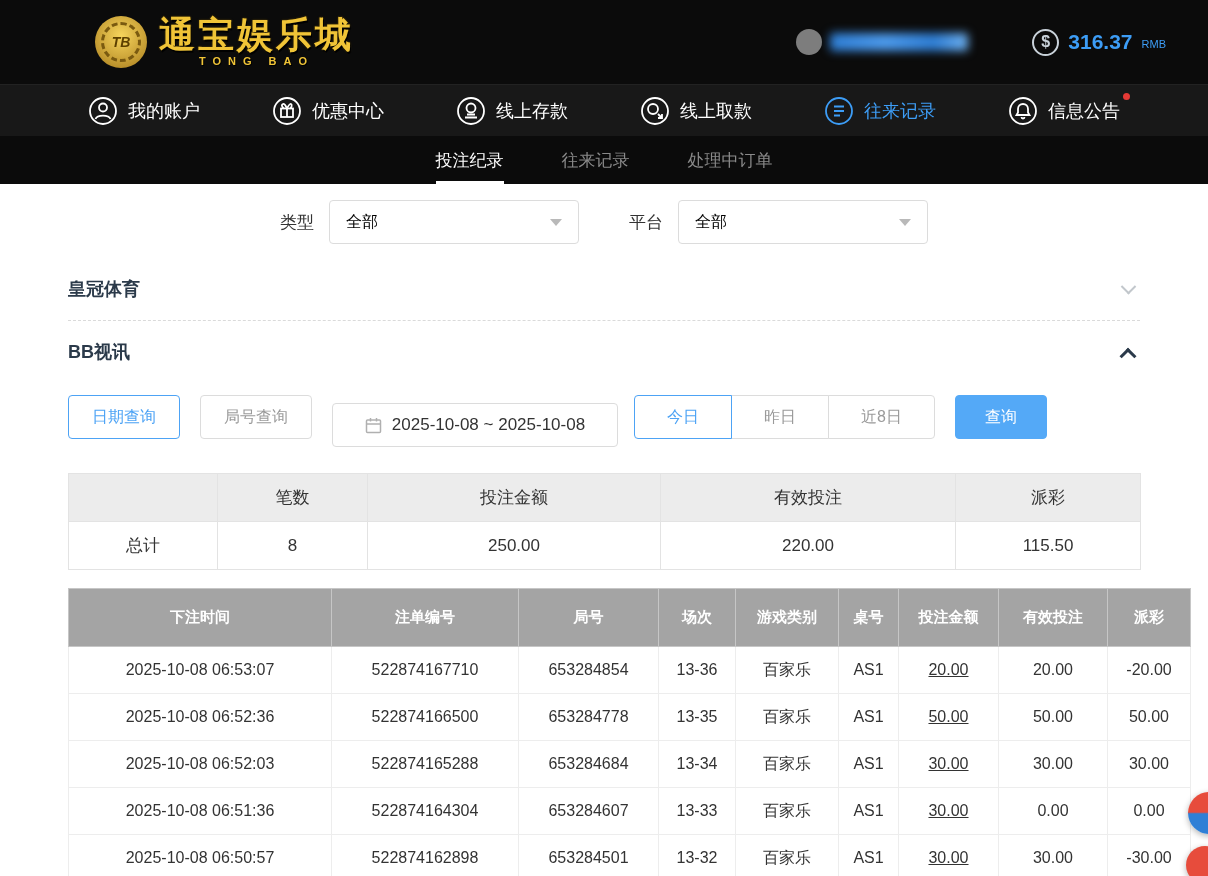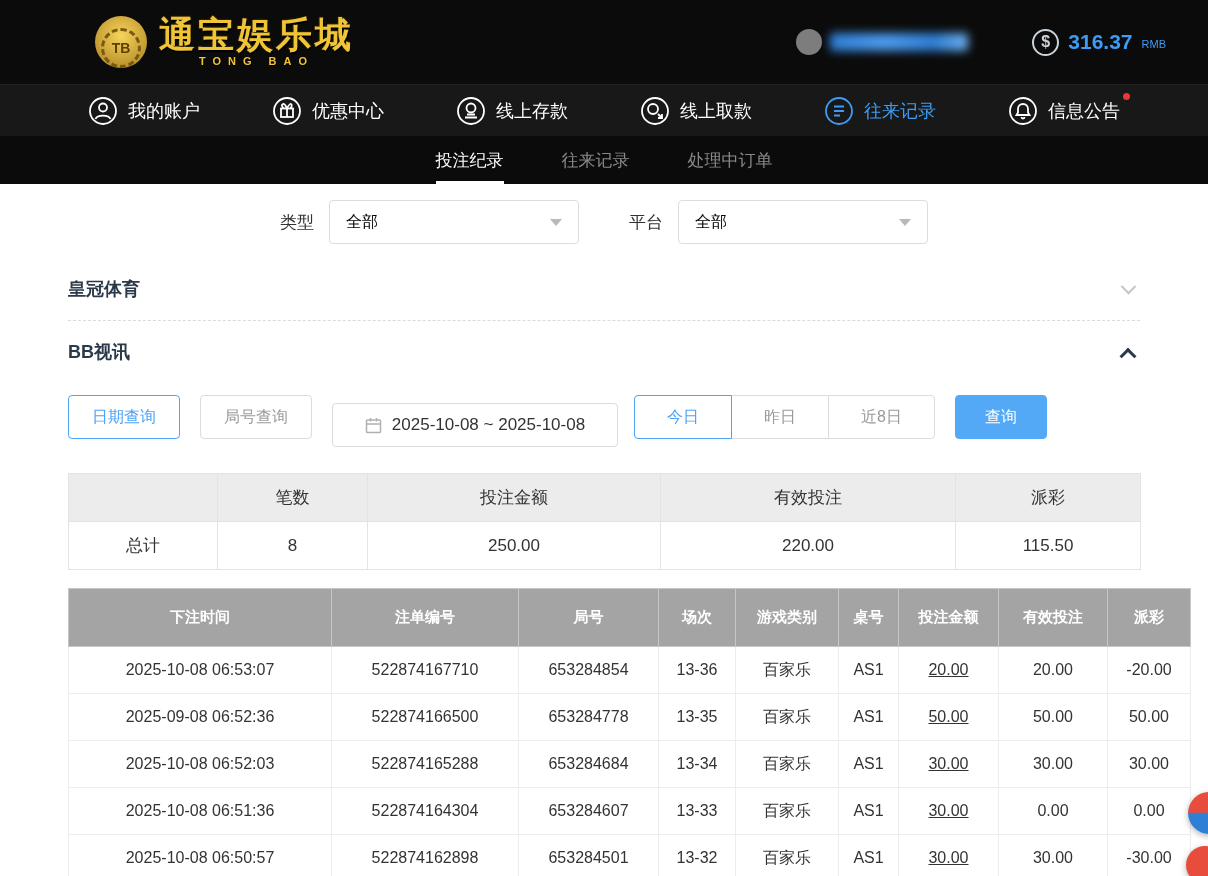--- a/index.html
+++ b/index.html
@@ -14,22 +14,22 @@
   
   .topbar {
     height:84px; background:#0b0b0b;
     display:flex; align-items:center;
     padding:0 42px 0 95px;
   }
   .logo { display:flex; align-items:center; gap:12px; cursor:pointer; }
   .chip {
     width:52px; height:52px; border-radius:50%;
     background:radial-gradient(circle at 50% 38%, #f6d45c, #a87c1c);
-    display:flex; align-items:flex-end; justify-content:center;
-    position:relative; flex:0 0 auto;
+    display:flex; align-items:center; justify-content:center;
+    position:relative; flex:0 0 auto;font-style:italic;
   }
   .chip-inner {
     width:40px; height:40px; border-radius:50%;
     border:3px dashed #7a5a10;
     display:flex; align-items:center; justify-content:center;
     color:#5d4000; font-weight:bold; font-size:14px;
   }
   .logo-text-wrap { display:flex; flex-direction:column; }
   .logo-main {
     color:#f0c437; font-weight:bold; font-size:36px; letter-spacing:3px;
@@ -369,21 +369,21 @@
     <td>522874167710</td>
     <td>653284854</td>
     <td>13-36</td>
     <td>百家乐</td>
     <td>AS1</td>
     <td class="bet-link">20.00</td>
     <td>20.00</td>
     <td class="neg">-20.00</td>
   </tr>
       <tr>
-    <td>2025-09-08 06:52:36</td>
+    <td>2025-10-08 06:52:36</td>
     <td>522874166500</td>
     <td>653284778</td>
     <td>13-35</td>
     <td>百家乐</td>
     <td>AS1</td>
     <td class="bet-link">50.00</td>
     <td>50.00</td>
     <td>50.00</td>
   </tr>
       <tr>

